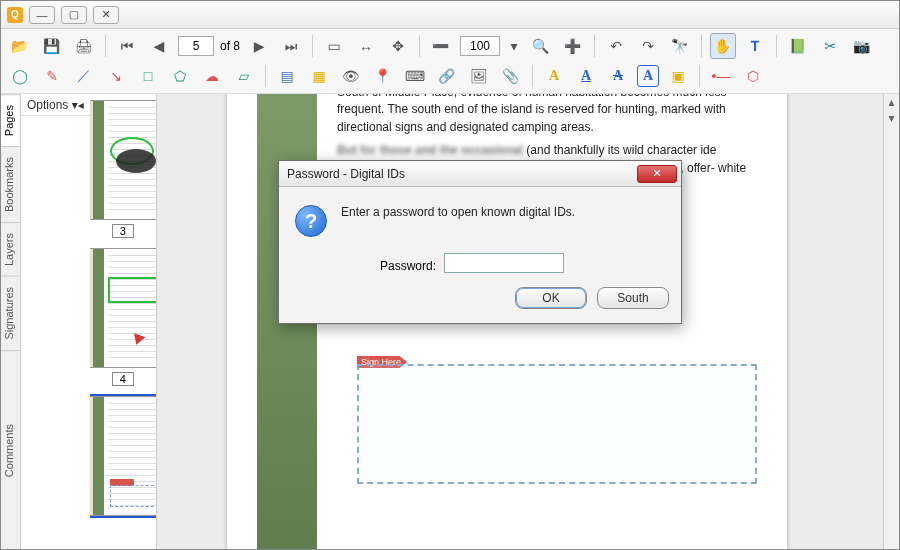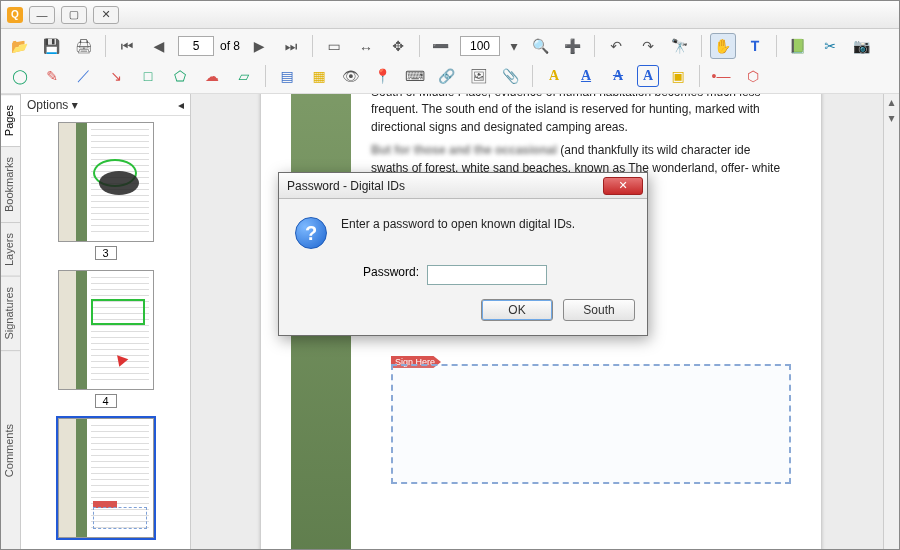--- a/index.html
+++ b/index.html
@@ -17,21 +17,21 @@
 .tbtn { width: 26px; height: 26px; border: 1px solid transparent; border-radius: 3px; display:flex; align-items:center; justify-content:center; font-size:14px; color:#555; }
 .tbtn.sel { border:1px solid #9ab; background:#dce8f5; }
 .sep { width:1px; height:22px; background:#ccc; margin:0 2px; }
 .page-input { width:36px; height:20px; border:1px solid #aaa; text-align:center; }
 .zoom-input { width:40px; height:20px; border:1px solid #aaa; text-align:center; }
 .workarea { flex:1; display:flex; min-height:0; }
 .side-tabs { width:20px; background:#f0f0f0; border-right:1px solid #ccc; display:flex; flex-direction:column; }
 .side-tab { flex:0 0 auto; writing-mode: vertical-rl; transform: rotate(180deg); padding:10px 2px; font-size:11px; color:#555; border-bottom:1px solid #ccc; text-align:center; }
 .side-tab.active { background:#fff; color:#000; }
 .side-tab.last { flex:1; }
-.thumb-panel { width:170px; border-right:1px solid #ccc; background:#fff; display:flex; flex-direction:column; }
+.thumb-panel { width:136px; border-right:1px solid #ccc; background:#fff; display:flex; flex-direction:row; }
 .thumb-head { height:22px; border-bottom:1px solid #ddd; display:flex; align-items:center; padding:0 6px; font-size:11px; color:#333; justify-content:space-between;}
 .thumb-scroll { flex:1; overflow:auto; padding:6px; display:flex; flex-direction:column; gap:10px; align-items:center;}
 .thumb { width:96px; }
 .thumb .pg { width:96px; height:120px; border:1px solid #999; background:linear-gradient(90deg,#e6e2d4 0 18%, #6b8a5a 18% 30%, #fff 30% 100%); position:relative; }
 .thumb .pg .txt { position:absolute; left:32px; top:6px; right:4px; bottom:6px; background:repeating-linear-gradient(#bbb 0 1px, transparent 1px 6px); opacity:.5;}
 .thumb .num { margin-top:4px; text-align:center; border:1px solid #888; width:22px; margin-left:auto; margin-right:auto; font-size:11px;}
 .thumb.sel .pg { outline:2px solid #2159d6; }
 .thumb .circ { position:absolute; left:34px; top:36px; width:44px; height:28px; border:2px solid #2bbf3a; border-radius:50%; }
 .thumb .blot { position:absolute; left:40px; top:48px; width:40px; height:24px; background:#222; border-radius:50%; opacity:.85;}
 .thumb .rect { position:absolute; left:32px; top:28px; width:54px; height:26px; border:2px solid #2bbf3a; }
@@ -43,31 +43,31 @@
 .doc-scroll-v .up,.doc-scroll-v .dn{height:16px;display:flex;align-items:center;justify-content:center;color:#666;}
 .page { position:absolute; left:70px; top:-10px; width:560px; height:540px; background:#fff; box-shadow:0 0 4px rgba(0,0,0,.3); }
 .page .strip { position:absolute; left:30px; top:0; width:60px; height:100%; background:linear-gradient(#7d9a67,#5c7a4a); }
 .page .body { position:absolute; left:110px; right:30px; top:0; font-family:"Palatino Linotype",Georgia,serif; font-size:15px; line-height:1.45; color:#222;}
 .page .body p { margin-bottom:6px; }
 .page .blur { filter: blur(2px); color:#777; font-weight:bold;}
 .sign-area { position:absolute; left:130px; top:280px; width:400px; height:120px; border:2px dashed #8aa9d6; background:rgba(220,232,248,.15);}
 .sign-tag { position:absolute; left:130px; top:272px; background:#d9534f; color:#fff; font-size:9px; padding:1px 6px 1px 4px; clip-path: polygon(0 0, 85% 0, 100% 50%, 85% 100%, 0 100%);}
 
 .overlay { position:absolute; inset:0; }
-.dialog { position:absolute; left:278px; top:172px; width:370px; background:#f3f3f3; border:1px solid #6e6e6e; box-shadow:2px 4px 14px rgba(0,0,0,.35); }
+.dialog { position:absolute; left:278px; top:160px; width:404px; background:#f3f3f3; border:1px solid #6e6e6e; box-shadow:2px 4px 14px rgba(0,0,0,.35); }
 .dlg-title { height:26px; background:linear-gradient(#fdfdfd,#e6e6e6); border-bottom:1px solid #bbb; display:flex; align-items:center; padding:0 4px 0 8px; font-size:12px; color:#222;}
 .dlg-title .x { margin-left:auto; width:40px; height:18px; border-radius:3px; background:linear-gradient(#e57373,#c62828); color:#fff; display:flex;align-items:center;justify-content:center; font-size:11px; border:1px solid #a02020;}
 .dlg-body { padding:18px 16px 8px 16px; display:flex; gap:14px; align-items:flex-start;}
 .dlg-qicon { width:32px; height:32px; border-radius:50%; background:radial-gradient(circle at 30% 30%, #7db9ff, #1e66d0); color:#fff; font-size:20px; font-weight:bold; display:flex; align-items:center; justify-content:center; border:1px solid #1e5bb8;}
 .dlg-msg { font-size:12px; color:#222; }
-.dlg-row { display:flex; align-items:flex-start; justify-content:center; gap:8px; padding:8px 16px 6px 0;}
+.dlg-row { display:flex; align-items:flex-end; justify-content:center; gap:8px; padding:8px 16px 6px 0;}
 .dlg-row label { font-size:12px; }
 .dlg-row input { width:120px; height:20px; border:1px solid #8aa; background:#fff; }
 .dlg-foot { padding:8px 12px 14px 12px; display:flex; justify-content:flex-end; gap:10px; }
-.dlg-btn { width:72px; height:22px; border:1px solid #8a8a8a; background:linear-gradient(#fdfdfd,#e4e4e4); border-radius:3px; font-size:12px; color:#333;}
+.dlg-btn { width:72px; height:22px; border:1px solid #8a8a8a; background:linear-gradient(#fdfdfd,#e4e4e4); border-radius:8px; font-size:12px; color:#333;}
 .dlg-btn.primary { box-shadow:0 0 0 1px #6fa8e6 inset; }
 .big-a { font-family:Georgia,serif; font-weight:bold; }
 </style>
 </head>
 <body>
 
 <div class="window">
 
   <div class="titlebar">
     <div class="appicon">Q</div>

